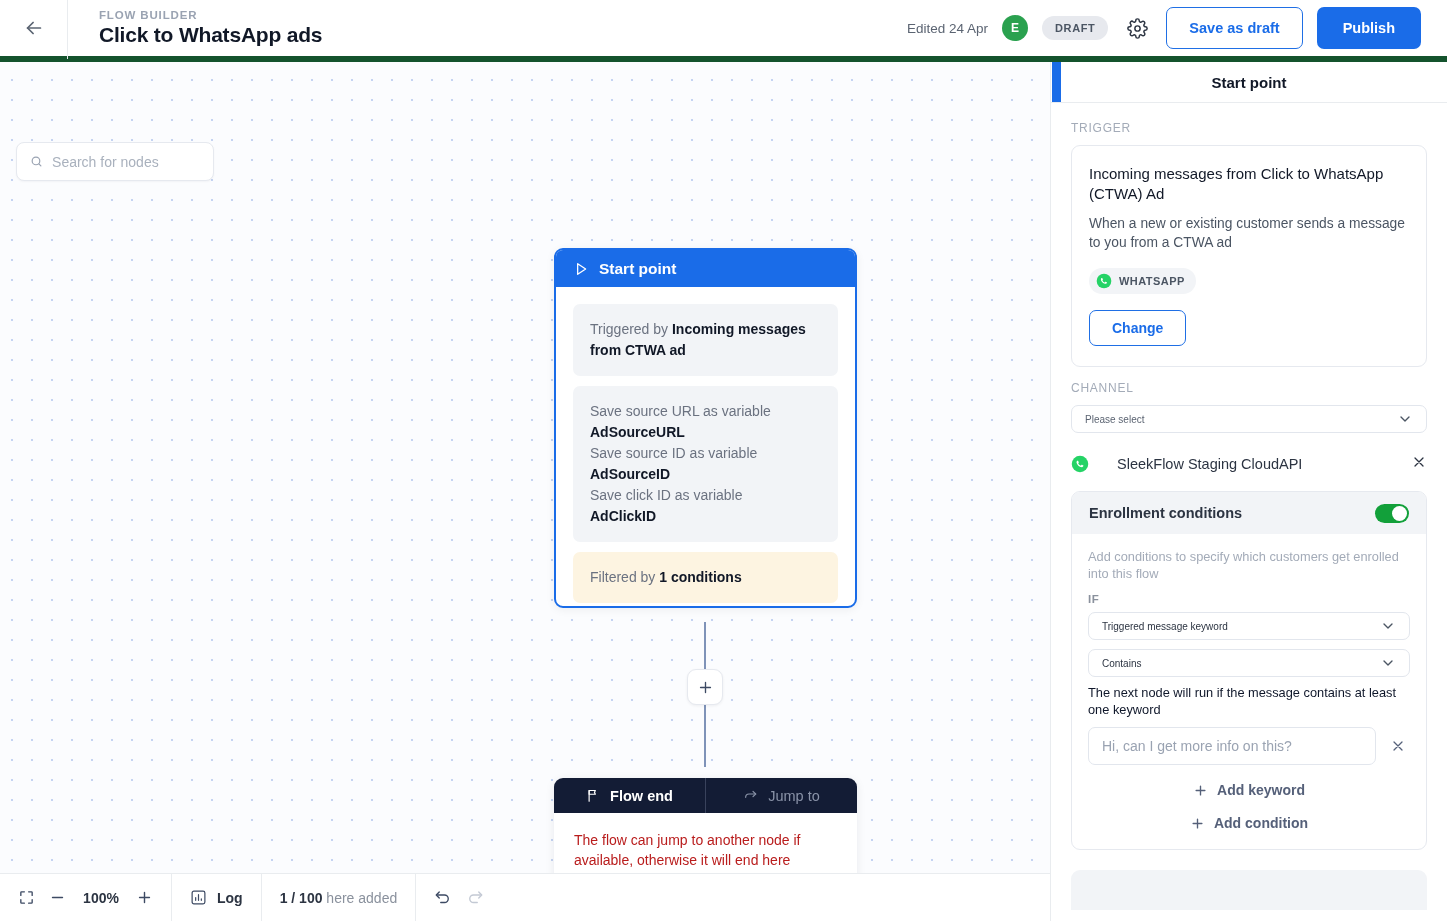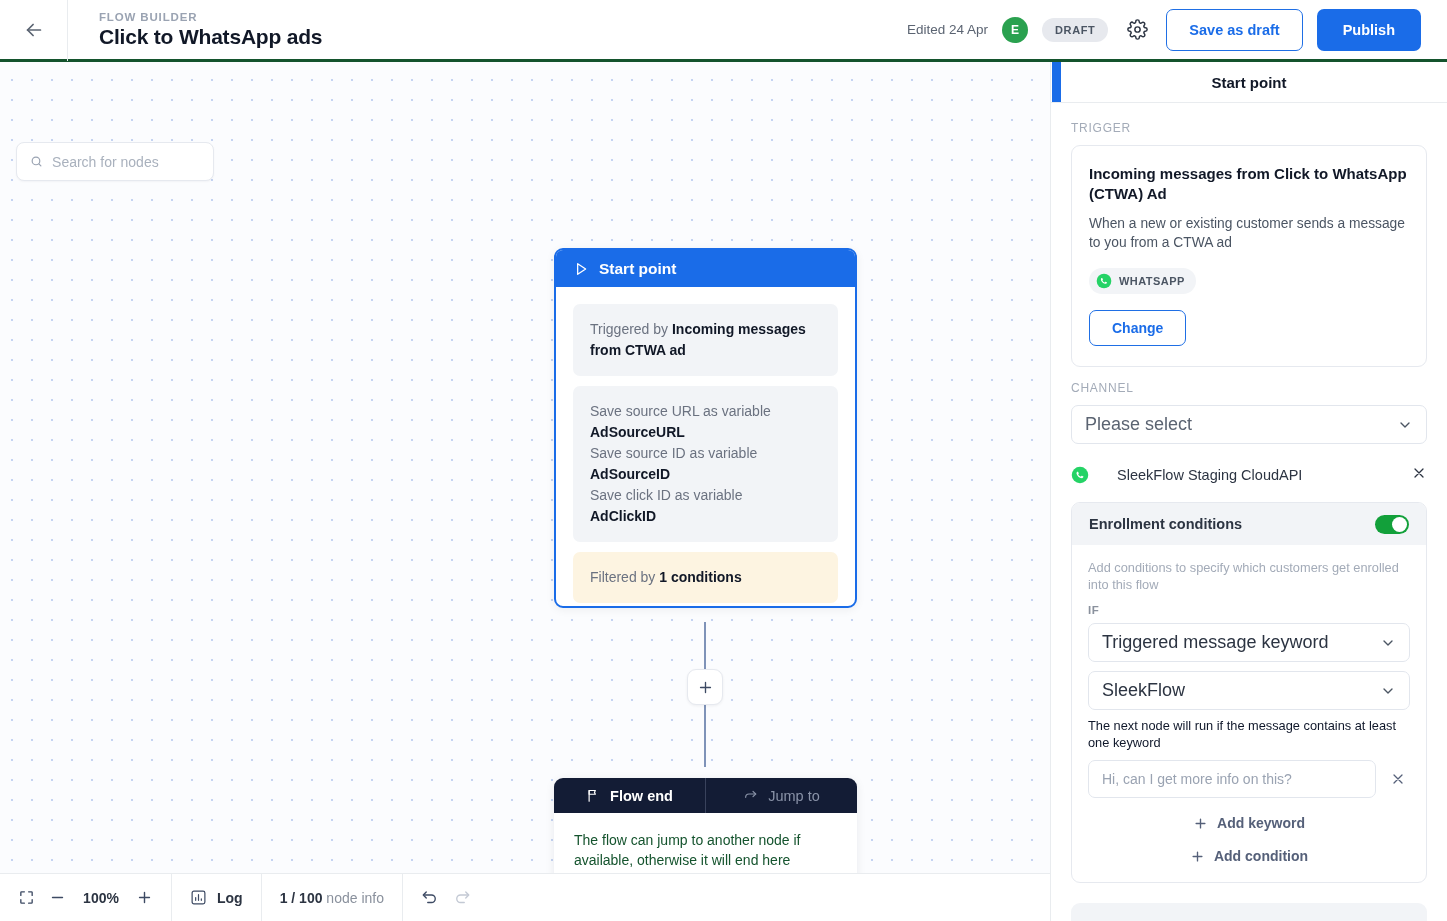--- a/index.html
+++ b/index.html
@@ -8,21 +8,21 @@
     font-family: "Liberation Sans", sans-serif;
     background: #ffffff;
     overflow: hidden;
     -webkit-font-smoothing: antialiased;
   }
   .app { position: relative; width: 1447px; height: 921px; display: flex; flex-direction: column; }
 
   
   .topbar {
     height: 62px; min-height: 62px; background: #fff;
-    border-bottom: 3px solid #14532d;
+    border-bottom: 6px solid #14532d;
     display: flex; align-items: center; position: relative; z-index: 40;
   }
   .back-cell {
     width: 68px; height: 62px; display: flex; align-items: center; justify-content: center;
     border-right: 1px solid #e9ecef; cursor: pointer;
   }
   .back-arrow { width: 22px; height: 22px; display: block; }
   .title-block { padding-left: 31px; display: flex; flex-direction: column; justify-content: center; gap: 2px; }
   .eyebrow {
     font-size: 11.5px; letter-spacing: .85px; font-weight: 700; color: #9aa3b2; text-transform: uppercase;
@@ -113,21 +113,21 @@
     background: #fff; border-radius: 9px; z-index: 4; overflow: hidden;
     box-shadow: 0 2px 10px rgba(16,24,40,.08);
   }
   .end-tabs { display: flex; background: #131c35; height: 35px; }
   .end-tab {
     flex: 1; display: flex; align-items: center; justify-content: center; gap: 9px;
     font-size: 14.5px; font-weight: 700; color: #fff; cursor: pointer;
   }
   .end-tab.inactive { color: #8a93a8; font-weight: 400; }
   .end-tab + .end-tab { border-left: 1px solid #39425c; }
-  .end-body { padding: 17px 20px 22px; font-size: 14px; line-height: 20px; color: #14532d; }
+  .end-body { padding: 17px 20px 22px; font-size: 14px; line-height: 20px; color: #b91c1c; }
 
   
   .bottombar {
     height: 48px; min-height: 48px; background: #fff; border-top: 1px solid #e9ecef;
     display: flex; align-items: center; position: relative; z-index: 30;
   }
   .bb-group { display: flex; align-items: center; height: 48px; padding: 0 18px; gap: 14px; }
   .bb-div { width: 1px; height: 48px; background: #e9ecef; }
   .bb-icon { display: flex; align-items: center; justify-content: center; cursor: pointer; }
   .zoom-val { font-size: 14px; font-weight: 700; color: #2c3442; min-width: 42px; text-align: center; }
@@ -146,35 +146,35 @@
     display: flex; align-items: center; justify-content: center; position: relative;
     font-size: 15px; font-weight: 700; color: #111827;
   }
   .panel-accent { position: absolute; left: 1px; top: 0; width: 9px; height: 40px; background: #1a6ce8; }
   .panel-scroll { flex: 1; overflow: hidden; padding: 18px 20px 0; }
   .sect-label {
     font-size: 12px; font-weight: 400; letter-spacing: .75px; color: #a3abb8;
     text-transform: uppercase; margin-bottom: 10px;
   }
   .trigger-card { border: 1px solid #e6e9ef; border-radius: 9px; padding: 18px 17px 20px; }
-  .trigger-title { font-size: 15px; font-weight: 700; color: #111827; line-height: 20px; }
+  .trigger-title { font-size: 15px; font-weight: 400; color: #111827; line-height: 20px; }
   .trigger-desc { font-size: 13.8px; line-height: 19px; color: #4b5563; margin-top: 10px; }
   .wa-chip {
     display: inline-flex; align-items: center; gap: 7px; background: #f2f4f7;
     border-radius: 20px; padding: 5px 11px 5px 7px; margin-top: 16px;
     font-size: 11px; font-weight: 700; letter-spacing: .45px; color: #4b5563;
   }
   .change-btn {
     margin-top: 16px; border: 1px solid #1f6fe5; color: #1a6ce8; background: #fff;
     font-weight: 700; font-size: 14px; padding: 9px 22px; border-radius: 7px; cursor: pointer;
     font-family: inherit;
   }
   .select-box {
-    height: 39px; border: 1px solid #e2e6ed; border-radius: 7px; display: flex; align-items: center;
-    padding: 0 13px; font-size: 18px; color: #5b6472; cursor: pointer; background: #fff; gap: 40px;
+    height: 28px; border: 1px solid #e2e6ed; border-radius: 7px; display: flex; align-items: center;
+    padding: 0 13px; font-size: 10px; color: #5b6472; cursor: pointer; background: #fff; gap: 40px;
   }
   .select-box .caret { margin-left: auto; }
   .select-box.dark { color: #2c3442; border-radius: 7px; }
   .chan-row {
     display: flex; align-items: center; gap: 28px; margin-top: 21px; font-size: 14.5px; color: #2c3442;
   }
   .chan-x { margin-left: auto; cursor: pointer; }
   .enroll-card { margin-top: 18px; border: 1px solid #e6e9ef; border-radius: 9px; overflow: hidden; }
   .enroll-head {
     background: #f2f4f7; height: 42px; display: flex; align-items: center; padding: 0 17px;
@@ -359,21 +359,21 @@
             <div class="hint">Add conditions to specify which customers get enrolled into this flow</div>
             <div class="if-label">IF</div>
             <div class="select-box dark">
               <span>Triggered message keyword</span>
               <svg class="caret" width="16" height="16" viewBox="0 0 24 24" fill="none" stroke="#4b5563" stroke-width="2" stroke-linecap="round" stroke-linejoin="round">
                 <path d="M6 9l6 6 6-6"></path>
               </svg>
             </div>
             <div style="height:9px"></div>
             <div class="select-box dark">
-              <span>SleekFlow</span>
+              <span>Contains</span>
               <svg class="caret" width="16" height="16" viewBox="0 0 24 24" fill="none" stroke="#4b5563" stroke-width="2" stroke-linecap="round" stroke-linejoin="round">
                 <path d="M6 9l6 6 6-6"></path>
               </svg>
             </div>
             <div class="note">The next node will run if the message contains at least one keyword</div>
             <div class="kw-row">
               <input class="kw-input" type="text" placeholder="Hi, can I get more info on this?" style="">
               <span class="kw-x">
                 <svg width="16" height="16" viewBox="0 0 24 24" fill="none" stroke="#556079" stroke-width="1.9" stroke-linecap="round">
                   <path d="M6 6l12 12M18 6L6 18"></path>
@@ -427,21 +427,21 @@
       <span class="bb-log">
         <svg width="17" height="17" viewBox="0 0 24 24" fill="none" stroke="#3d4a63" stroke-width="1.7" stroke-linecap="round">
           <rect x="3" y="3" width="18" height="18" rx="2.5"></rect>
             <path d="M8 16v-4M12 16V8M16 16v-2"></path>
         </svg>
         <span>Log</span>
       </span>
     </div>
     <div class="bb-div"></div>
     <div class="bb-group">
-      <span class="bb-count"><b>1 / 100</b><span> node info</span></span>
+      <span class="bb-count"><b>1 / 100</b><span> here added</span></span>
     </div>
     <div class="bb-div"></div>
     <div class="bb-group">
       <span class="bb-icon">
         <svg width="18" height="18" viewBox="0 0 24 24" fill="none" stroke="#3d4a63" stroke-width="1.8" stroke-linecap="round" stroke-linejoin="round">
           <path d="M4 8h10a5 5 0 0 1 0 10H9"></path>
             <path d="M7 4L3 8l4 4"></path>
         </svg>
       </span>
       <span class="bb-icon">

